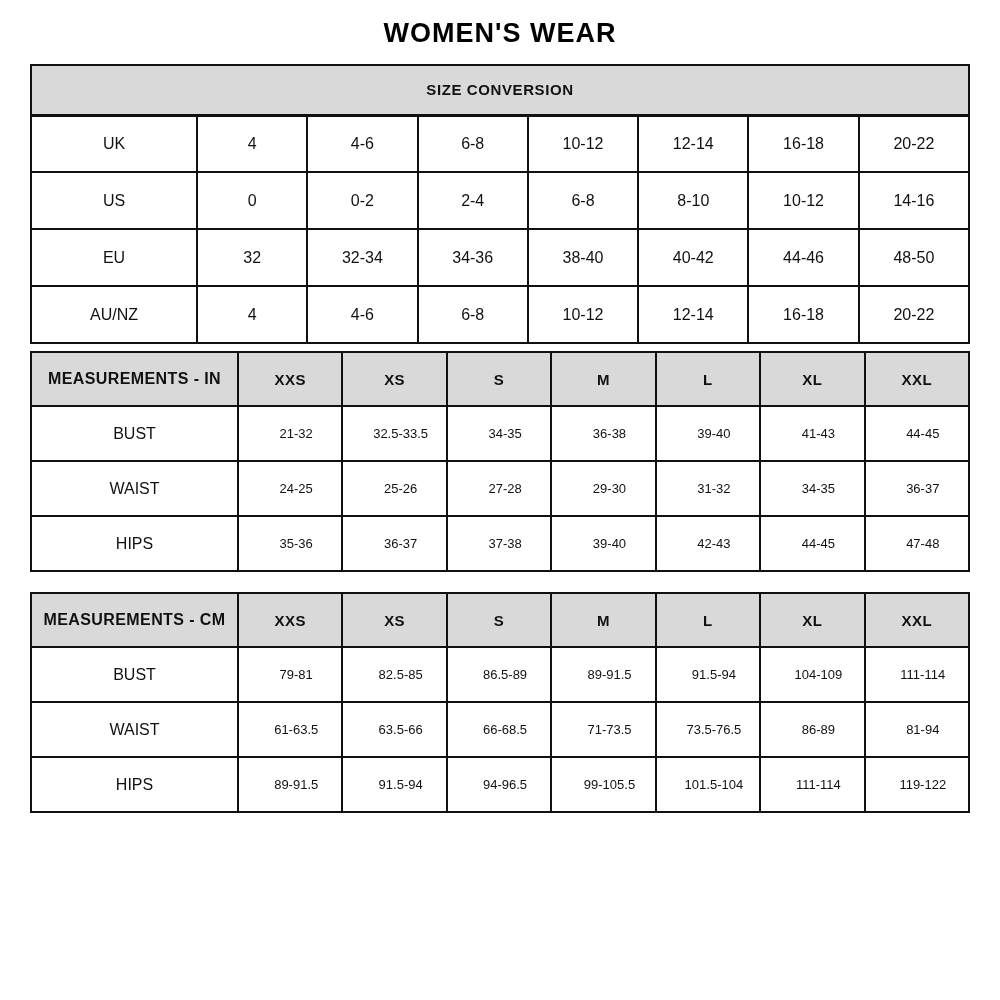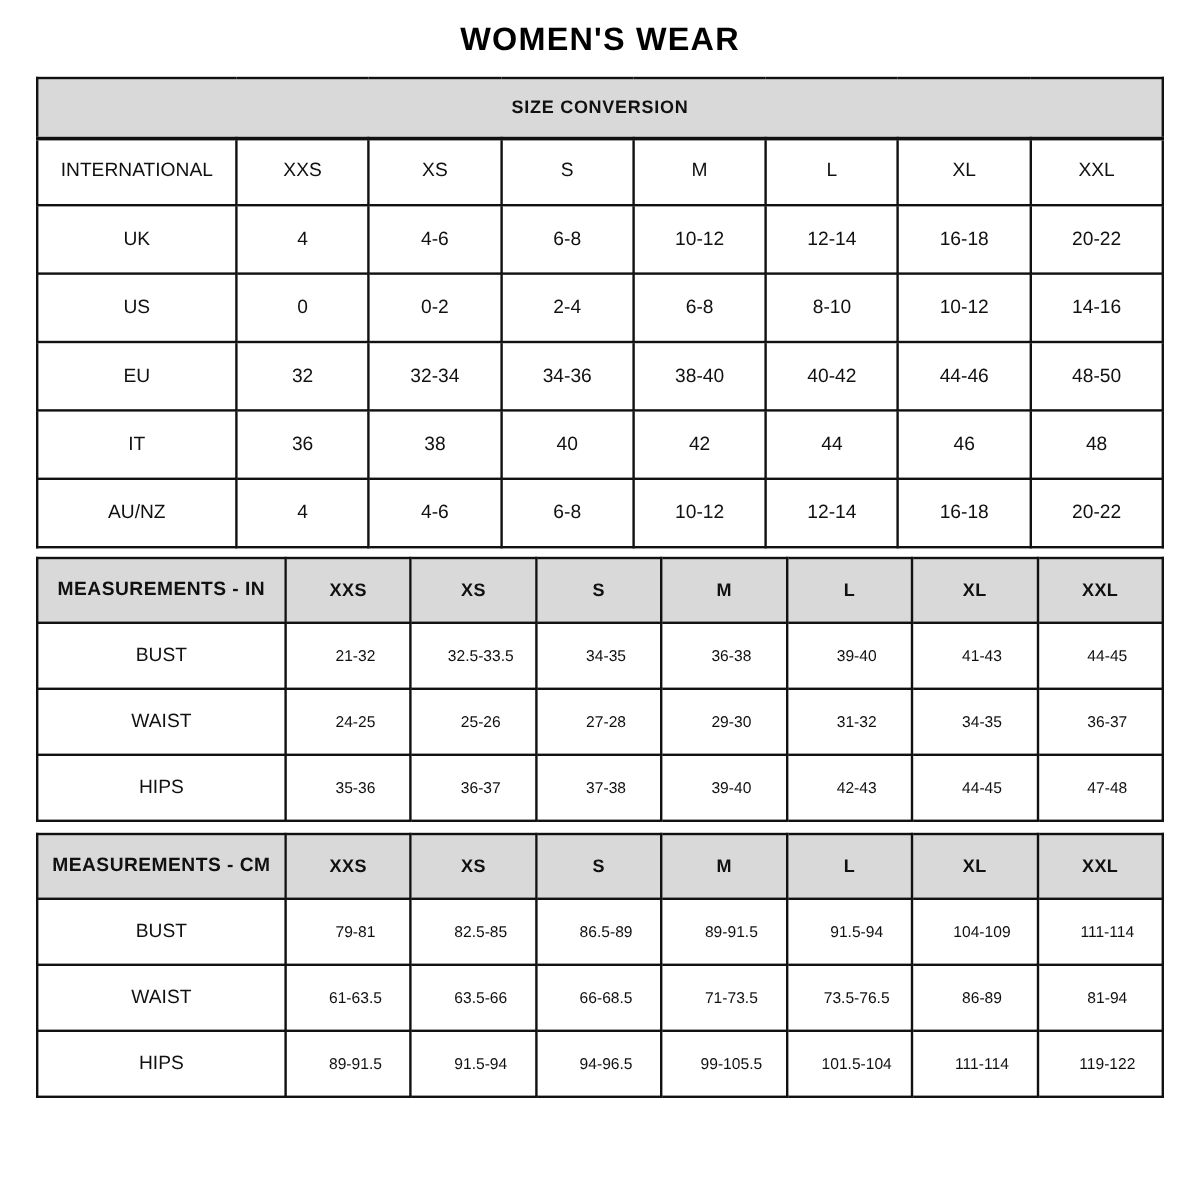--- a/index.html
+++ b/index.html
@@ -47,21 +47,21 @@
   }
   .conversion .intl-row th {
     height: 56px;
     background: #ffffff;
     font-weight: 400;
     font-size: 16px;
   }
   .conversion tbody tr { height: 57px; }
   .conversion tbody td { font-size: 16px; font-weight: 400; border-radius: 15px; }
   
-  table.measure { margin-bottom: 9px; }
+  table.measure { margin-bottom: 20px; }
   .measure col.c-label { width: 207px; }
   .measure thead tr { height: 54px; }
   .measure thead th {
     background: #d9d9d9;
     font-weight: 700;
     font-size: 15px;
     letter-spacing: 0.4px;
   }
   .measure thead th.label-cell { font-size: 16px; }
   .measure tbody tr { height: 55px; }
@@ -77,30 +77,20 @@
 
   <table class="tbl conversion">
     <colgroup>
       <col class="c-label">
       <col span="7">
     </colgroup>
     <thead>
       <tr class="caption-row">
         <th colspan="8">SIZE CONVERSION</th>
       </tr>
-      <tr class="intl-row">
-          <th class="label-cell">INTERNATIONAL</th>
-          <th class="size-cell">XXS</th>
-          <th class="size-cell">XS</th>
-          <th class="size-cell">S</th>
-          <th class="size-cell">M</th>
-          <th class="size-cell">L</th>
-          <th class="size-cell">XL</th>
-          <th class="size-cell">XXL</th>
-        </tr>
     </thead>
     <tbody>
         <tr>
           <td class="label-cell">UK</td>
           <td class="value-cell">4</td>
           <td class="value-cell">4-6</td>
           <td class="value-cell">6-8</td>
           <td class="value-cell">10-12</td>
           <td class="value-cell">12-14</td>
           <td class="value-cell">16-18</td>
@@ -118,30 +108,20 @@
         </tr>
         <tr>
           <td class="label-cell">EU</td>
           <td class="value-cell">32</td>
           <td class="value-cell">32-34</td>
           <td class="value-cell">34-36</td>
           <td class="value-cell">38-40</td>
           <td class="value-cell">40-42</td>
           <td class="value-cell">44-46</td>
           <td class="value-cell">48-50</td>
-        </tr>
-        <tr>
-          <td class="label-cell">IT</td>
-          <td class="value-cell">36</td>
-          <td class="value-cell">38</td>
-          <td class="value-cell">40</td>
-          <td class="value-cell">42</td>
-          <td class="value-cell">44</td>
-          <td class="value-cell">46</td>
-          <td class="value-cell">48</td>
         </tr>
         <tr>
           <td class="label-cell">AU/NZ</td>
           <td class="value-cell">4</td>
           <td class="value-cell">4-6</td>
           <td class="value-cell">6-8</td>
           <td class="value-cell">10-12</td>
           <td class="value-cell">12-14</td>
           <td class="value-cell">16-18</td>
           <td class="value-cell">20-22</td>

